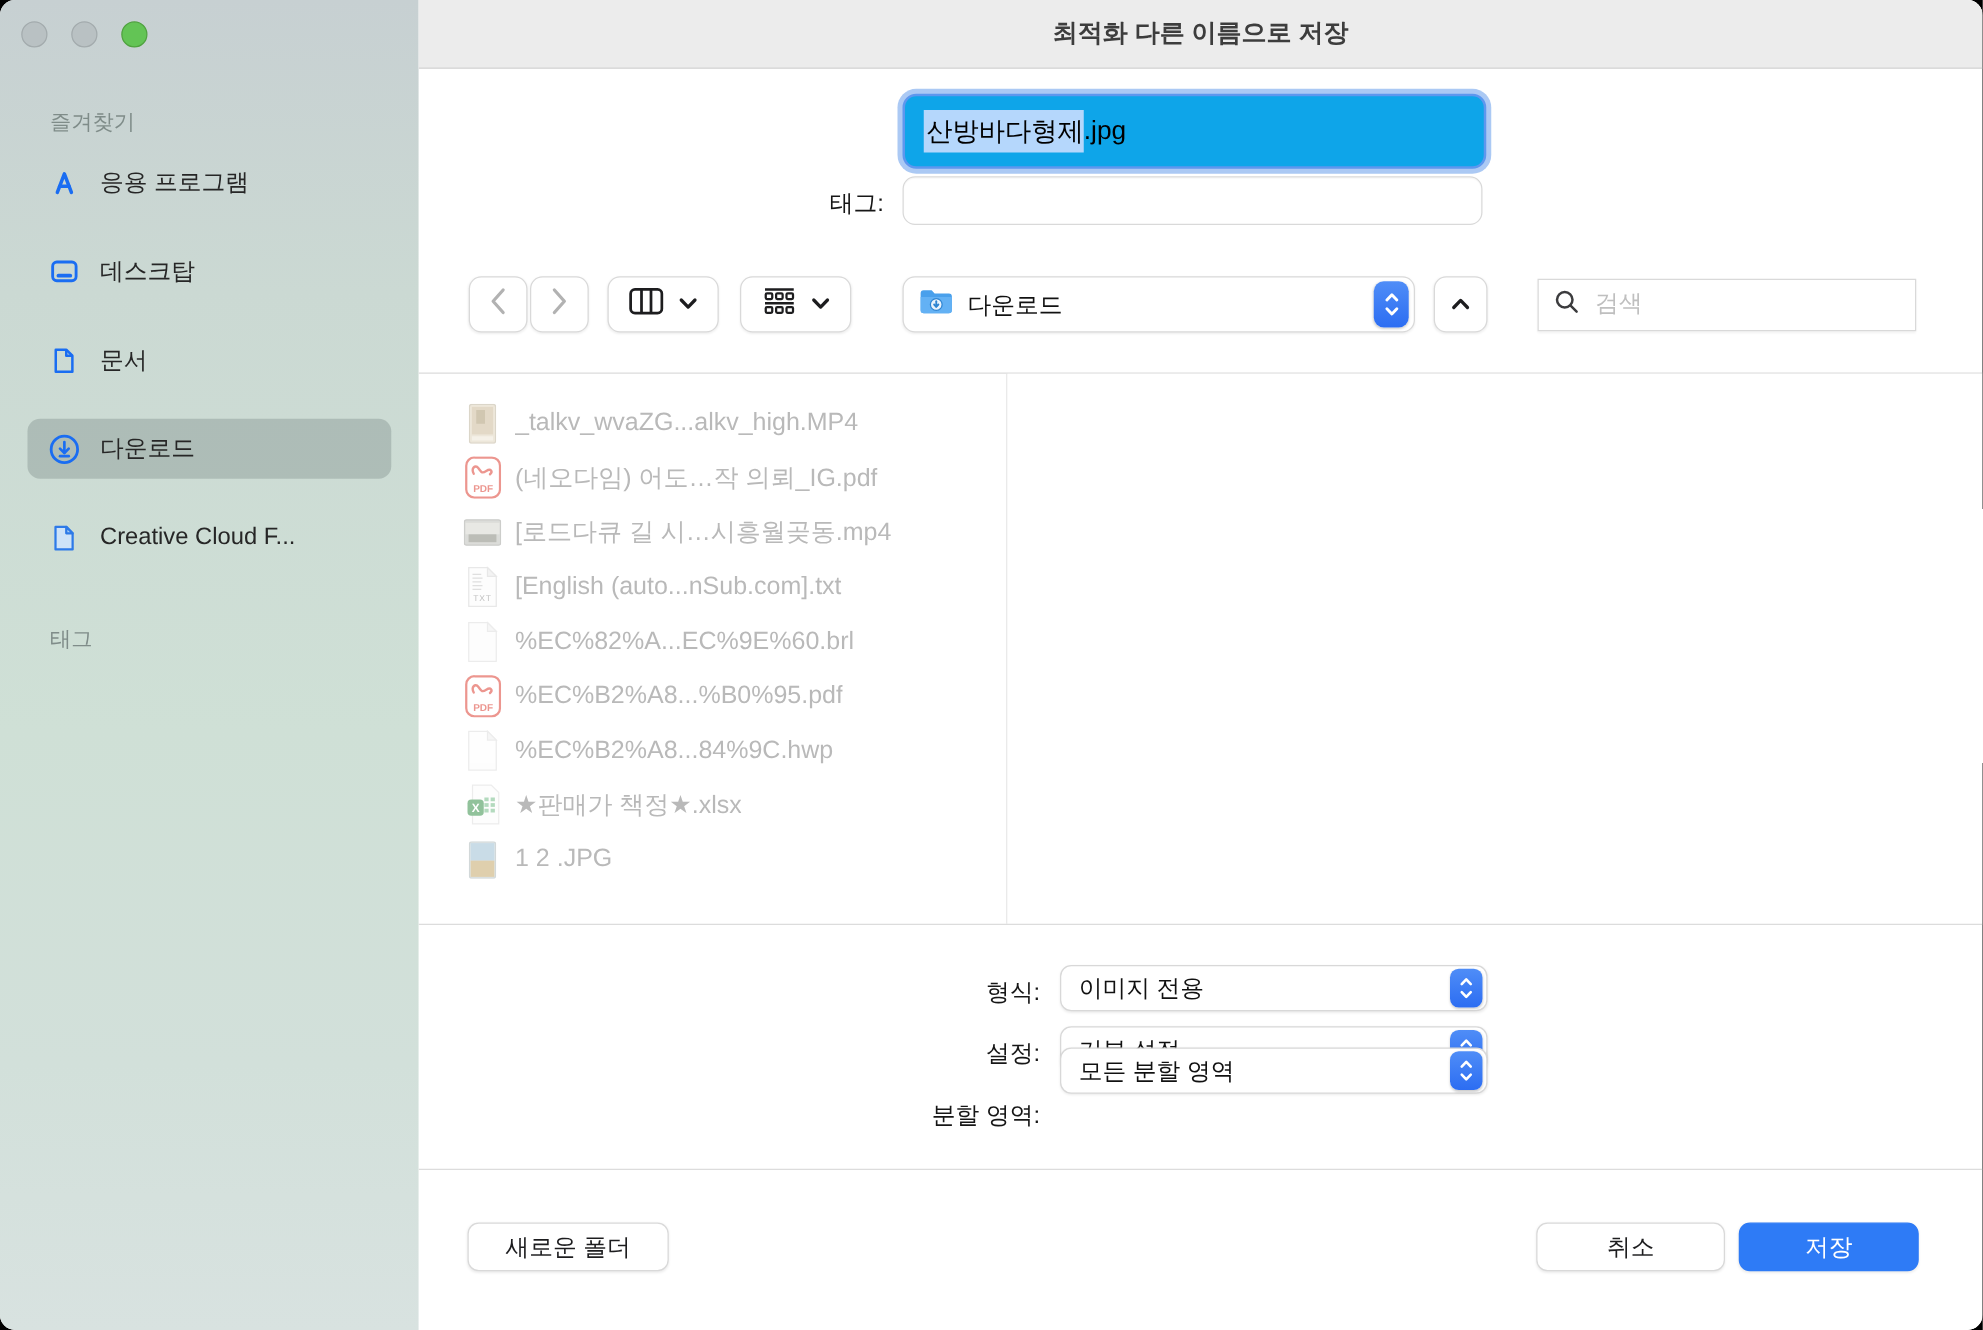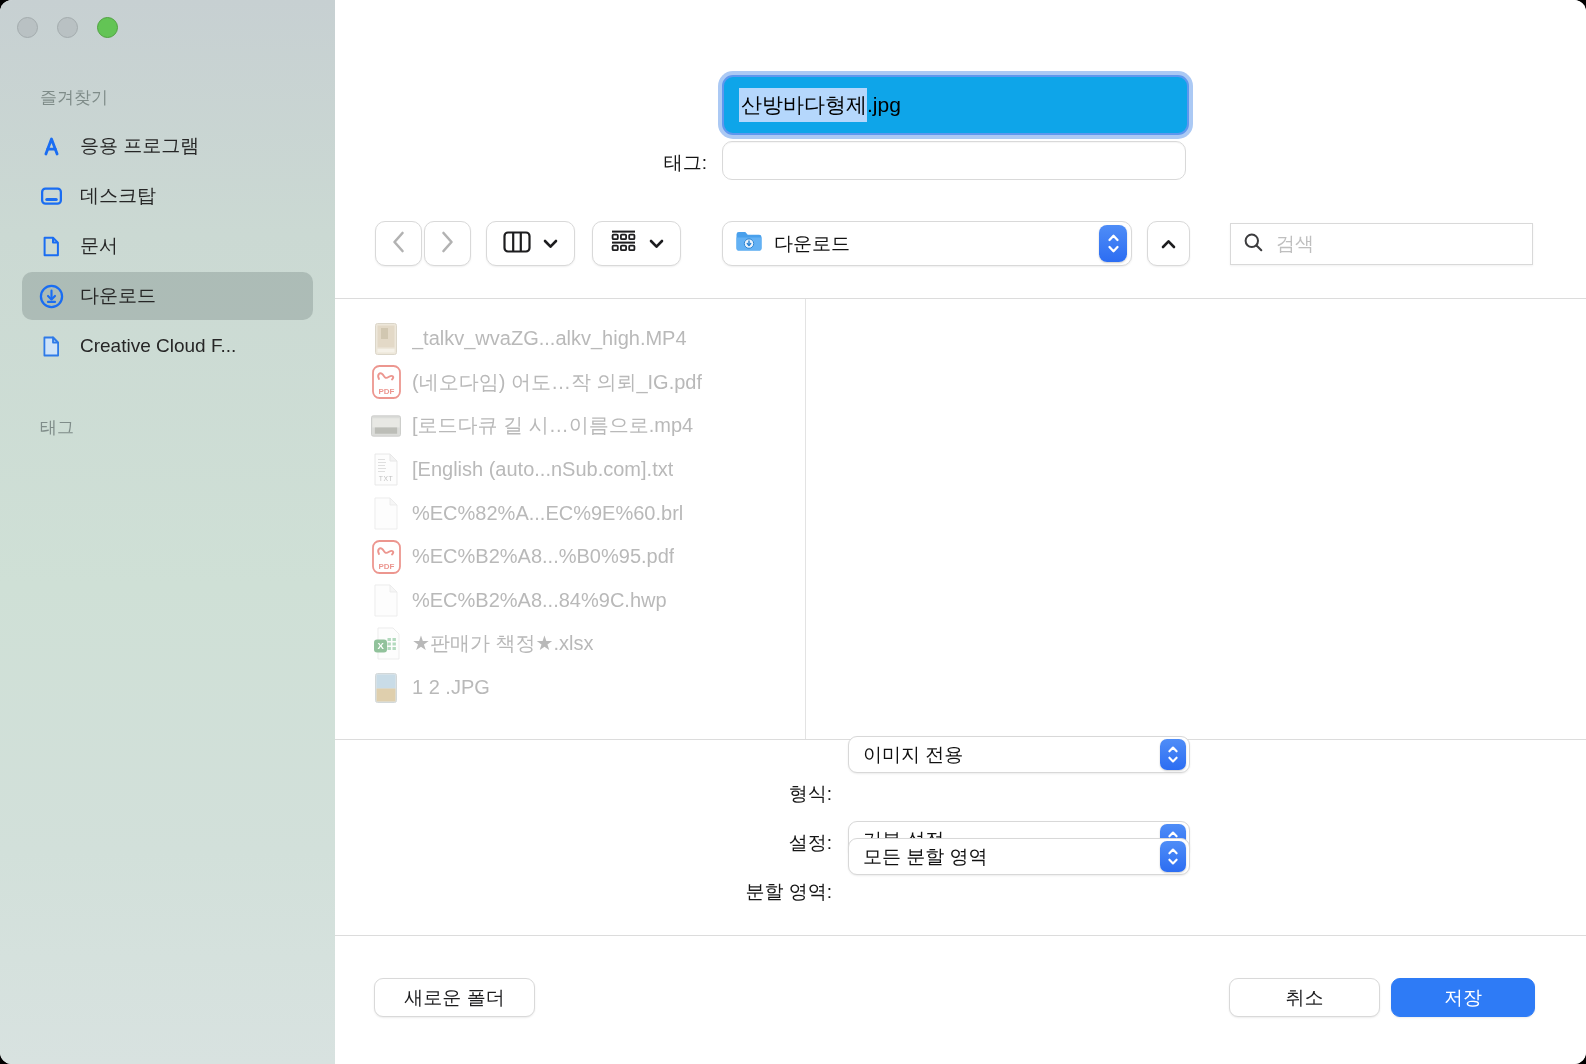--- a/index.html
+++ b/index.html
@@ -8,21 +8,21 @@
 
   
   .sidebar{position:relative;width:335px;height:100%;flex:0 0 335px;
     background:linear-gradient(180deg,#c7d0d2 0%,#cbd9d3 22%,#cfe0d6 55%,#d2e0da 80%,#d8e2e0 100%);}
   .traffic{position:absolute;top:17px;left:17px;display:flex;gap:19px;}
   .tl{width:21px;height:21px;border-radius:50%;}
   .tl.gray{background:#b9c1c3;border:1px solid #a3abad;}
   .tl.green{background:#63c455;border:1px solid #4fa23f;}
   .side-content{position:absolute;top:86px;left:0;right:0;}
   .side-header{padding:0 0 0 40px;font-size:17px;color:#7f8c89;height:24px;line-height:24px;}
-  .side-items{margin-top:12px;display:flex;flex-direction:column;gap:2px;padding:0 22px;}
+  .side-items{margin-top:12px;display:flex;flex-direction:column;gap:23px;padding:0 22px;}
   .side-item{display:flex;align-items:center;height:48px;border-radius:10px;padding-left:14px;}
   .side-item.selected{background:rgba(108,125,120,0.32);}
   .side-item .sicon{width:30px;height:28px;display:flex;align-items:center;justify-content:center;flex:0 0 30px;}
   .side-item .slabel{margin-left:14px;font-size:19px;color:#262626;white-space:nowrap;}
   .side-header.tags{margin-top:46px;}
 
   
   .main{position:relative;flex:1;height:100%;background:#fff;}
   .titlebar{position:absolute;left:0;top:0;right:0;height:55px;background:#ececec;border-bottom:1px solid #d4d4d4;}
   .titlebar .title{width:100%;text-align:center;line-height:55px;font-size:20px;font-weight:700;color:#3d3d3d;}
@@ -142,20 +142,23 @@
               </svg>
             </span>
             <span class="slabel">Creative Cloud F...</span>
           </div>
         </div>
       <div class="side-header tags">태그</div>
     </div>
   </div>
 
   <div class="main">
+    <div class="titlebar">
+      <div class="title">최적화 다른 이름으로 저장</div>
+    </div>
 
     <div class="save-field">
       <span class="sel">산방바다형제</span>
         <span class="ext">.jpg</span>
     </div>
 
     <div class="form-label lab-tags">태그:</div>
     <input class="tags-field" value="" style="">
 
     <div class="tbtn btn-back">
@@ -257,21 +260,21 @@
           <span class="file-name">(네오다임) 어도…작 의뢰_IG.pdf</span>
         </div>
         <div class="file-row">
           <span class="file-icon">
             <svg width="31" height="22" viewBox="0 0 31 22">
               <rect x="0.5" y="0.5" width="30" height="21" rx="1.8" fill="#c6c7c2" stroke="#adaeaa"></rect>
               <rect x="1.5" y="3" width="28" height="9.5" fill="#dadbd5"></rect>
               <rect x="4" y="12.5" width="23" height="6.5" fill="#94958c"></rect>
             </svg>
           </span>
-          <span class="file-name">[로드다큐 길 시…이름으로.mp4</span>
+          <span class="file-name">[로드다큐 길 시…시흥월곶동.mp4</span>
         </div>
         <div class="file-row">
           <span class="file-icon">
             <svg width="26" height="33" viewBox="0 0 26 33">
               <path d="M2 1 H17 L24 8 V32 H2 Z" fill="#fcfcfc" stroke="#dadada"></path>
               <path d="M17 1 V8 H24 Z" fill="#ededed" stroke="#dadada"></path>
               <g stroke="#cccccc" stroke-width="1.1">
                 <path d="M5 6.5h7 M5 9.5h8 M5 12.5h7 M5 15.5h8 M5 18.5h7"></path>
               </g>
               <text x="13" y="28" font-size="6.8" fill="#9a9a9a" text-anchor="middle" font-family="Liberation Sans,sans-serif" letter-spacing="0.6">TXT</text>
@@ -335,21 +338,21 @@
           </span>
           <span class="file-name">1 2 .JPG</span>
         </div>
       </div>
     <div class="col-divider"></div>
     <div class="preview-pane"></div>
 
     <div class="hdivider d2"></div>
     <div id="options">
         <div class="opt-label" style="top: 781px;">형식:</div>
-        <div class="popup" style="top: 736px;">
+        <div class="popup" style="top: 772px;">
           <span class="pvalue">이미지 전용</span>
           <span class="stepper">
             <svg width="12" height="19" viewBox="0 0 13 21">
               <g fill="none" stroke="#fff" stroke-width="2.3" stroke-linecap="round" stroke-linejoin="round">
                 <path d="M2.5 7 6.5 2.8 10.5 7"></path>
                 <path d="M2.5 14 6.5 18.2 10.5 14"></path>
               </g>
             </svg>
           </span>
         </div>

